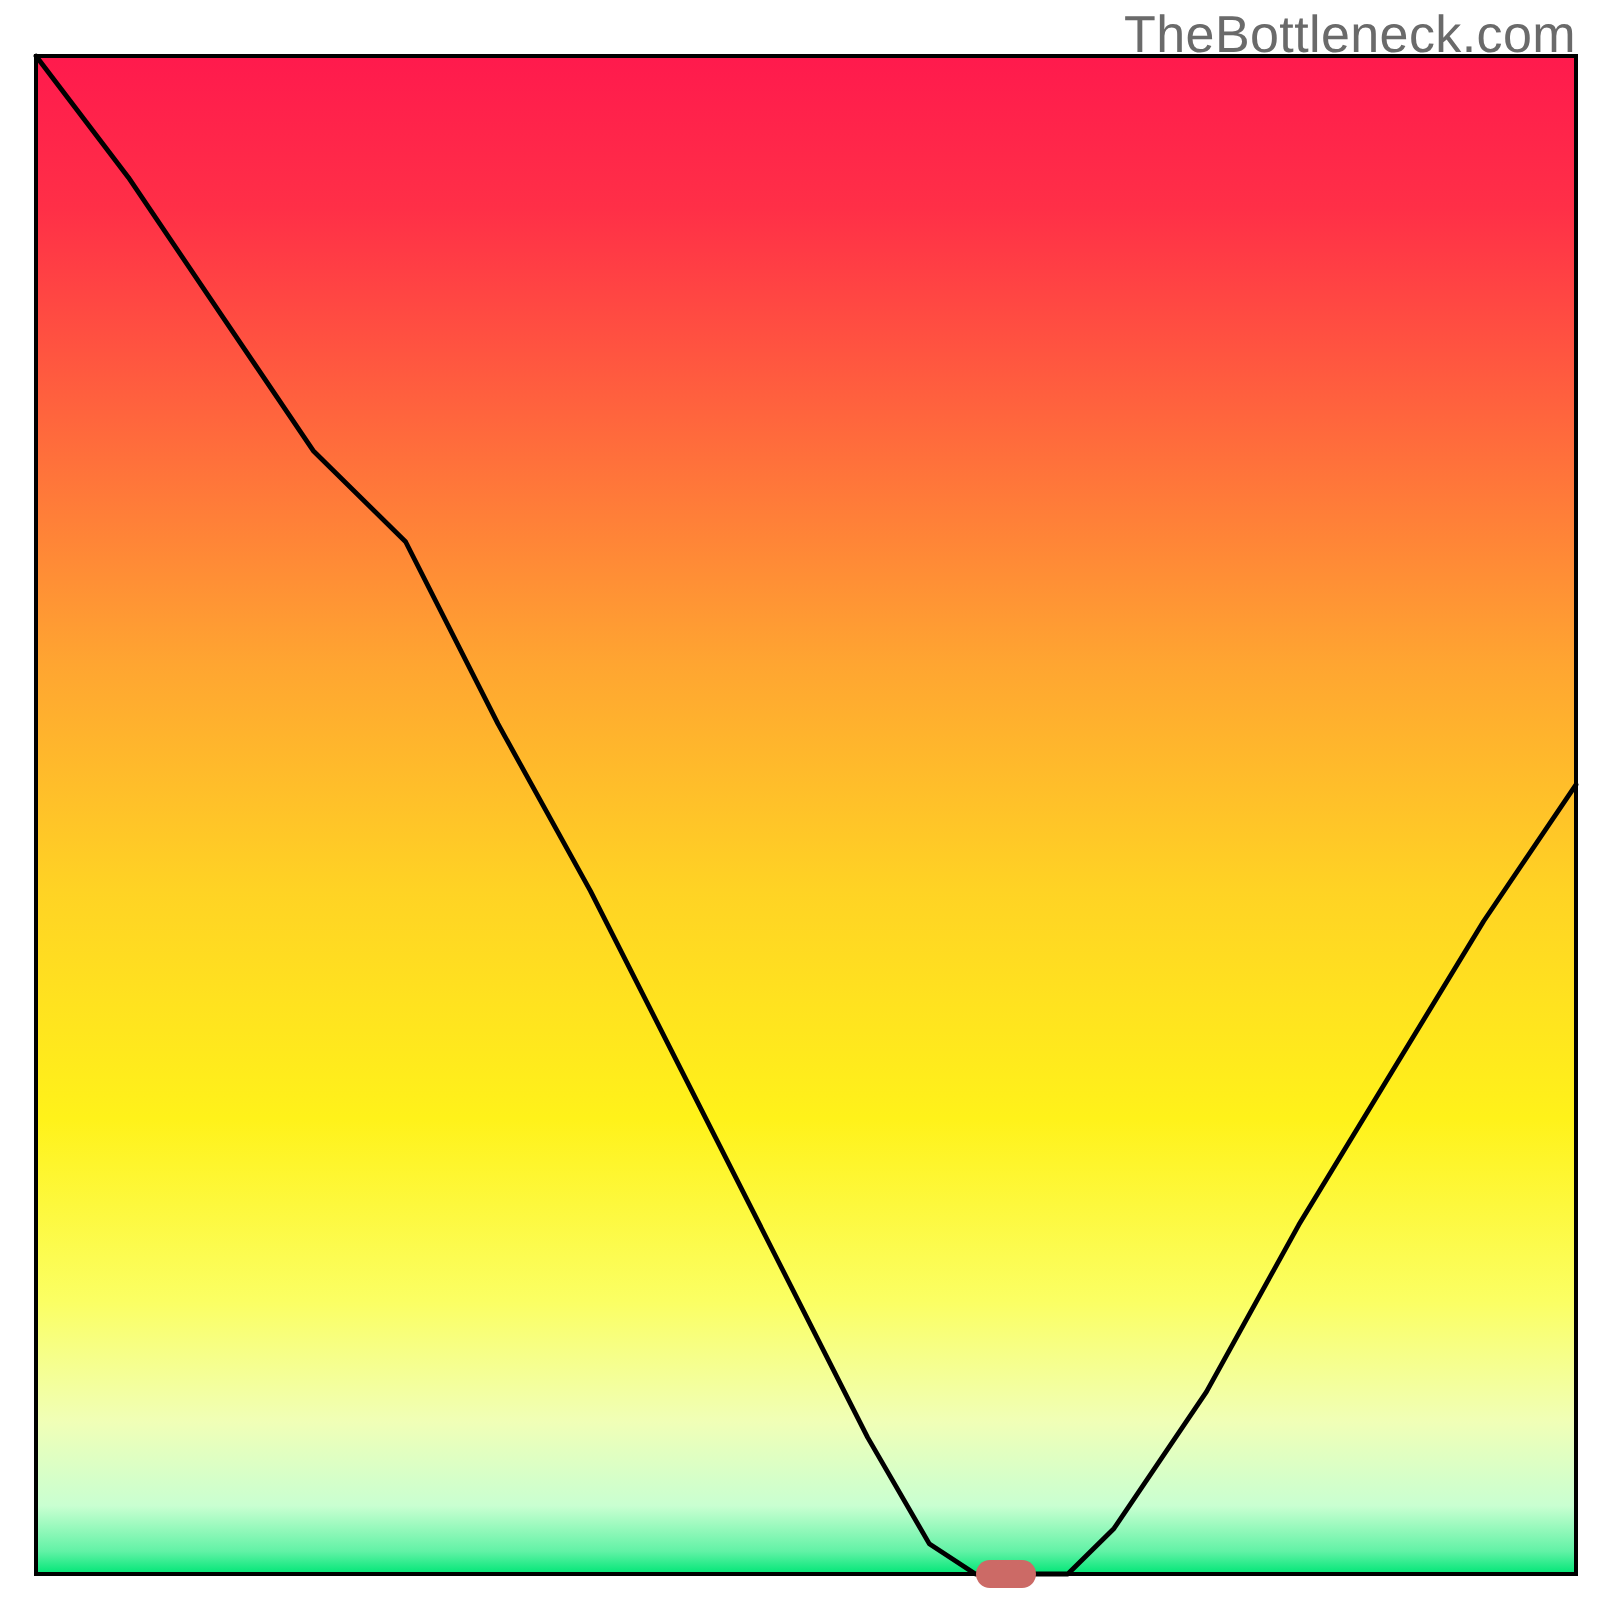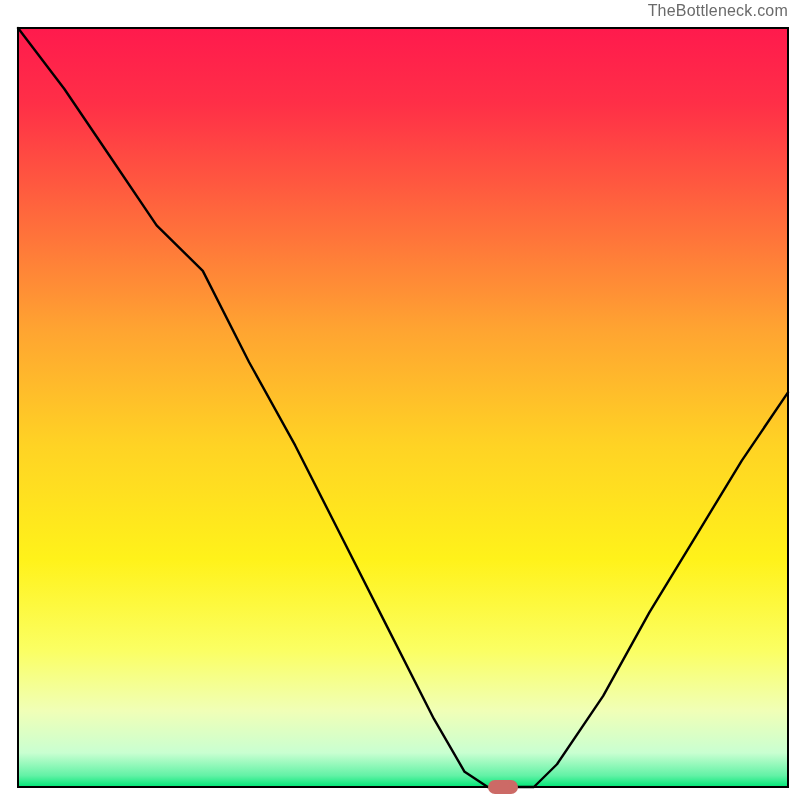--- a/index.html
+++ b/index.html
@@ -13,21 +13,21 @@
   .container {
     position: relative;
     width: 800px;
     height: 800px;
   }
   .watermark {
     position: absolute;
     top: 2px;
     right: 12px;
     color: #6a6a6a;
-    font-size: 16px;
+    font-size: 26px;
     font-weight: 500;
     letter-spacing: 0.2px;
     z-index: 5;
   }
   svg.plot {
     position: absolute;
     top: 0;
     left: 0;
     width: 800px;
     height: 800px;

